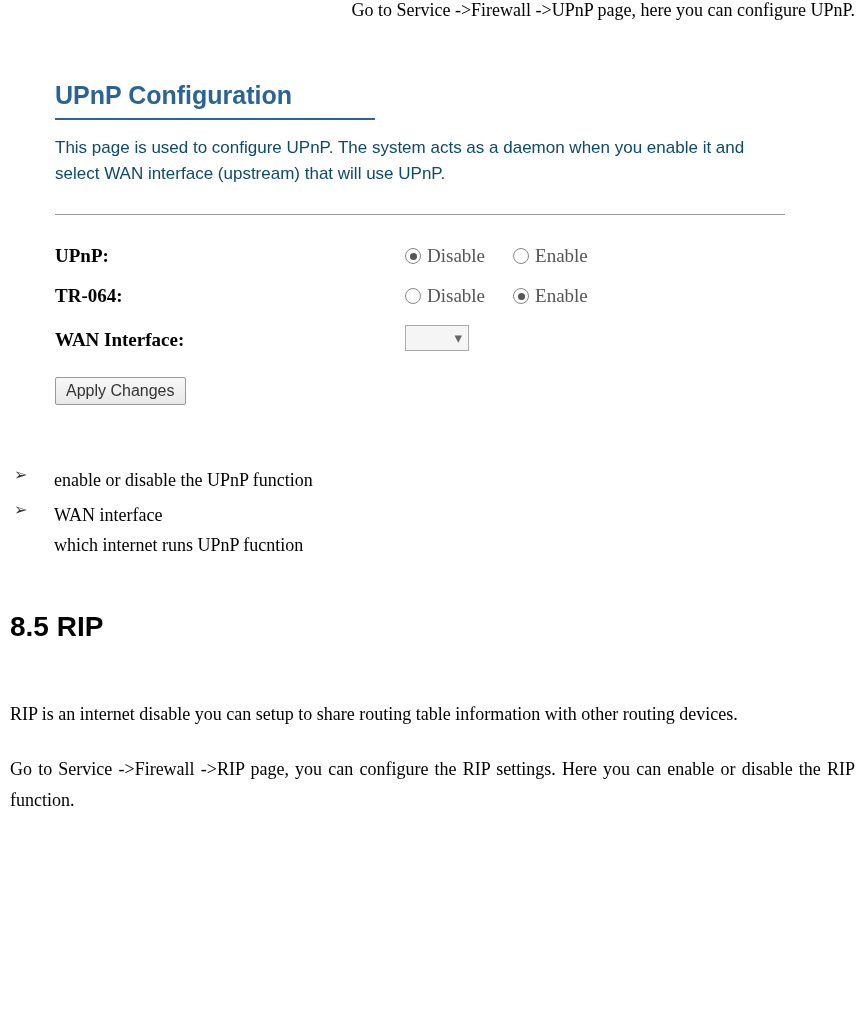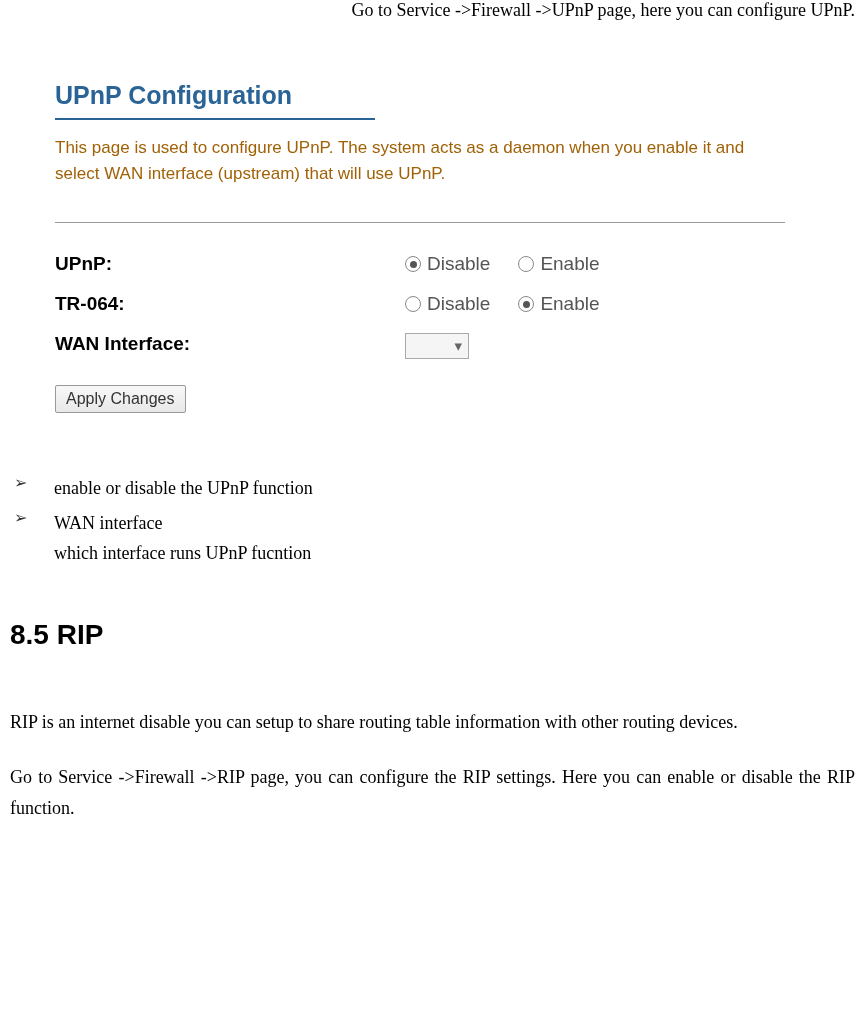--- a/index.html
+++ b/index.html
@@ -26,34 +26,34 @@
       color: #2a6496;
       font-family: Arial, sans-serif;
       font-weight: bold;
       font-size: 25px;
       border-bottom: 2px solid #2a6496;
       padding-bottom: 8px;
       margin-bottom: 15px;
       width: 320px;
     }
     .config-desc {
-      color: #a16207;
+      color: #0c4a6e;
       font-family: Arial, sans-serif;
       font-size: 17px;
       line-height: 1.5;
       border-bottom: 1px solid #999;
-      padding-bottom: 36px;
+      padding-bottom: 28px;
       margin-bottom: 30px;
       width: 730px;
     }
     .form-row {
       display: flex;
-      align-items: flex-start;
+      align-items: flex-end;
       margin-bottom: 18px;
-      font-family: Liberation Sans, sans-serif;
+      font-family: Liberation Serif, serif;
     }
     .form-label {
       font-weight: bold;
       font-size: 19px;
       width: 350px;
     }
     .radio-group {
       display: flex;
       align-items: center;
       font-size: 19px;
@@ -194,21 +194,21 @@
     <div class="bullet-item">
       <div class="bullet-mark">➢</div>
       <div class="bullet-content">
         <span class="bullet-desc">enable or disable the UPnP function</span>
       </div>
     </div>
     <div class="bullet-item">
       <div class="bullet-mark">➢</div>
       <div class="bullet-content">
         <span class="bullet-title">WAN interface</span>
-        <span class="bullet-desc">which interface runs UPnP fucntion</span>
+        <span class="bullet-desc">which internet runs UPnP fucntion</span>
       </div>
     </div>
   </div>
 
   <div class="section-heading">8.5 RIP</div>
 
   <div class="body-para">RIP is an internet disable you can setup to share routing table information with other routing devices.</div>
 
   <div class="body-para">Go to Service -&gt;Firewall -&gt;RIP page, you can configure the RIP settings. Here you can enable or disable the RIP function.</div>
 </div>

